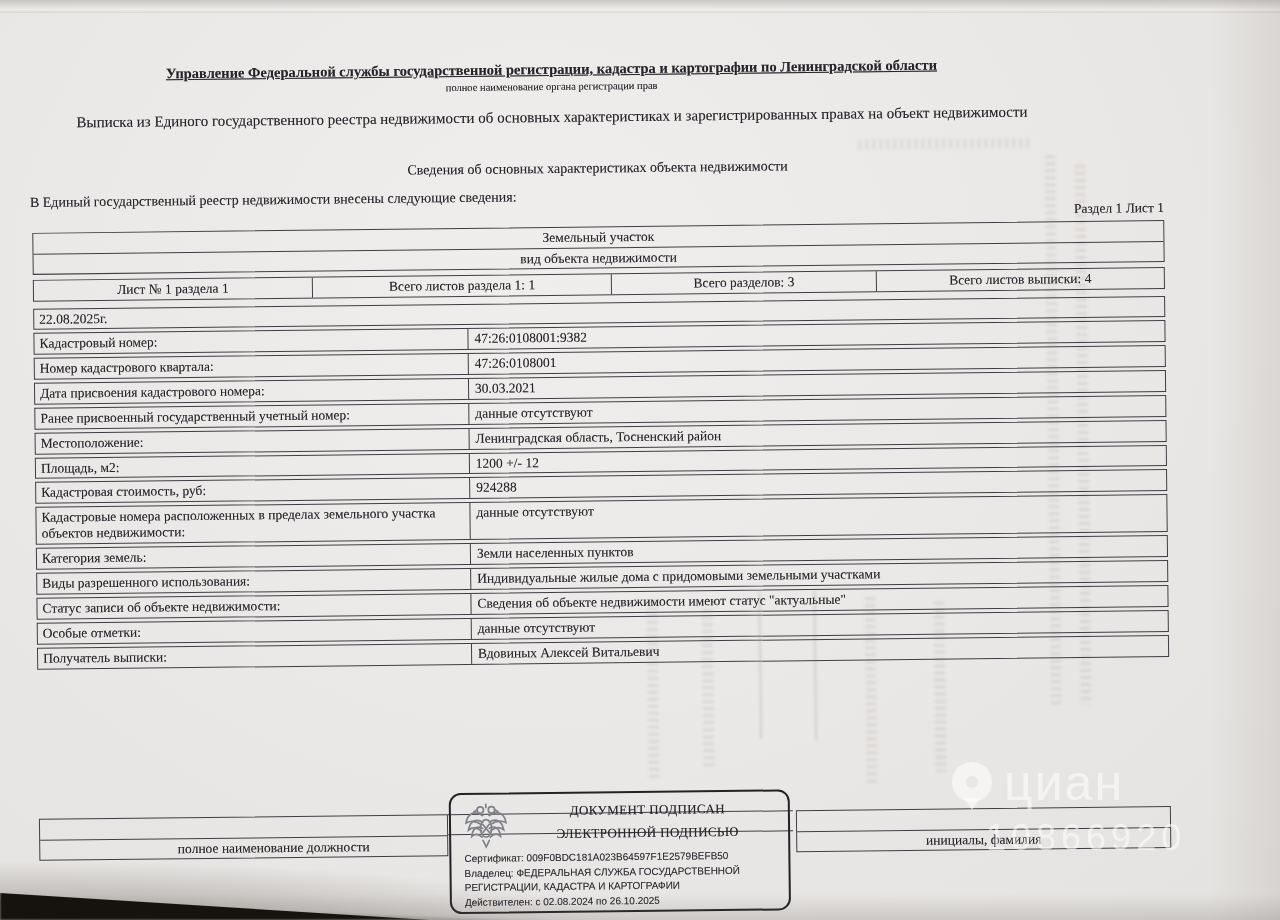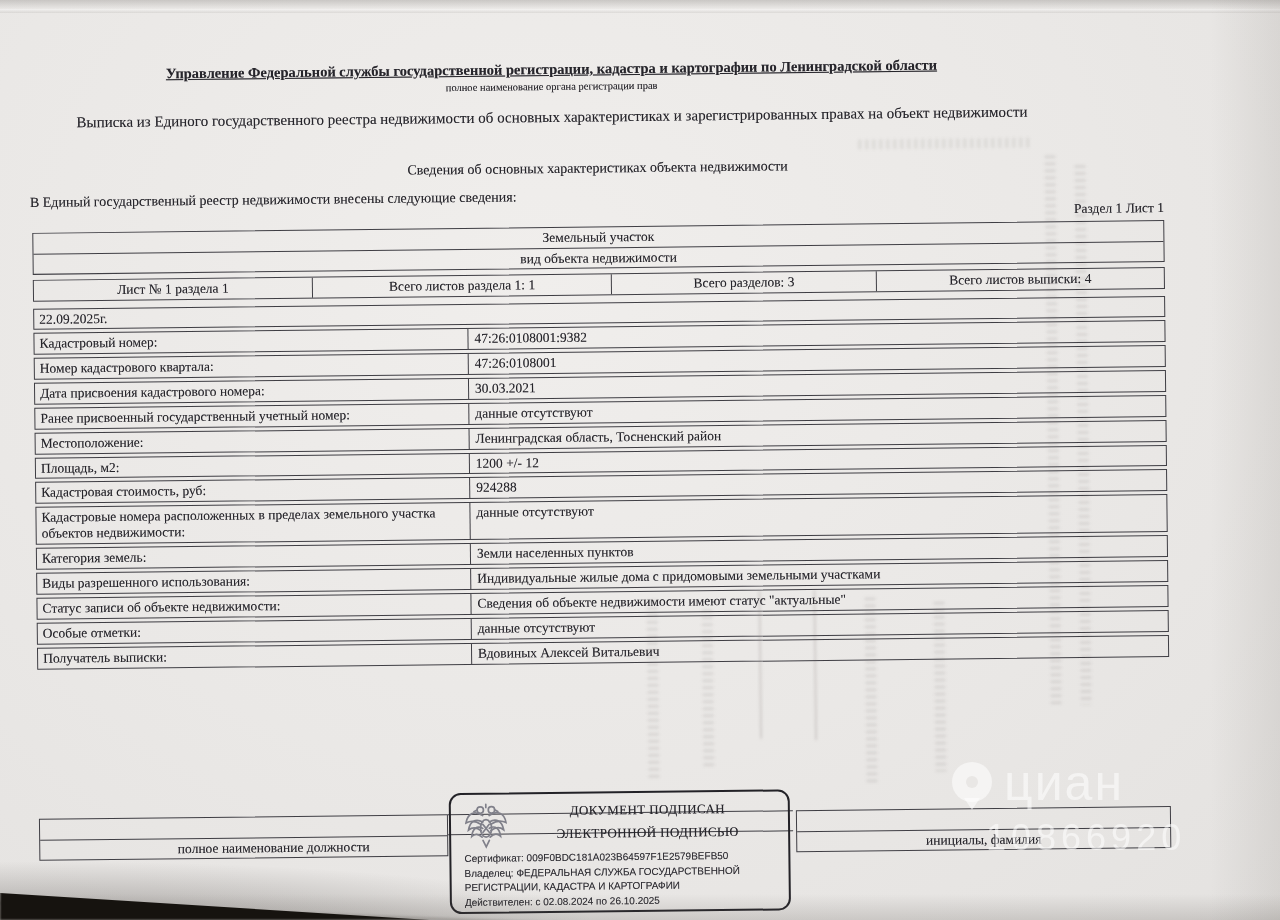--- a/index.html
+++ b/index.html
@@ -110,21 +110,21 @@
         <div class="cell-c">Земельный участок</div>
         <div class="cell-c">вид объекта недвижимости</div>
       </div>
       <div class="box sheets" id="sheetRow">
           <div class="scell">Лист № 1 раздела 1</div>
           <div class="scell">Всего листов раздела 1: 1</div>
           <div class="scell">Всего разделов: 3</div>
           <div class="scell">Всего листов выписки: 4</div>
         </div>
       <div class="box daterow">
-        <span>22.09.2025г.</span>
+        <span>22.08.2025г.</span>
       </div>
       <div id="kvRows">
           <div class="box kvrow">
             <div class="kl">Кадастровый номер:</div>
             <div class="kv">47:26:0108001:9382</div>
           </div>
           <div class="box kvrow">
             <div class="kl">Номер кадастрового квартала:</div>
             <div class="kv">47:26:0108001</div>
           </div>

